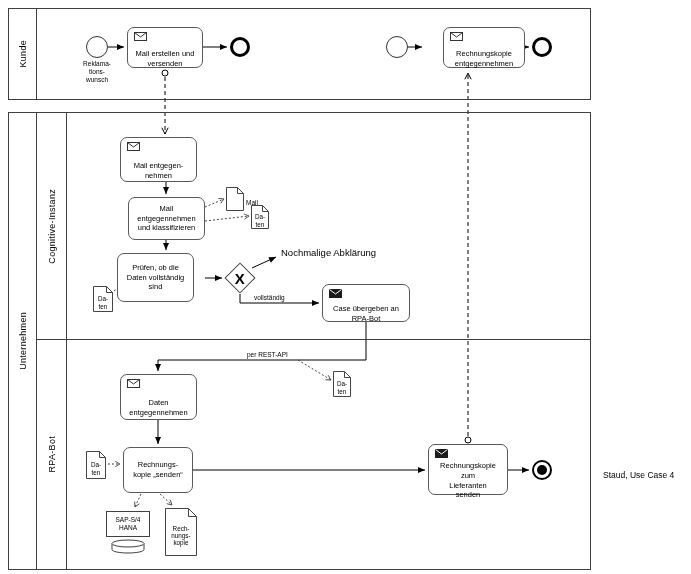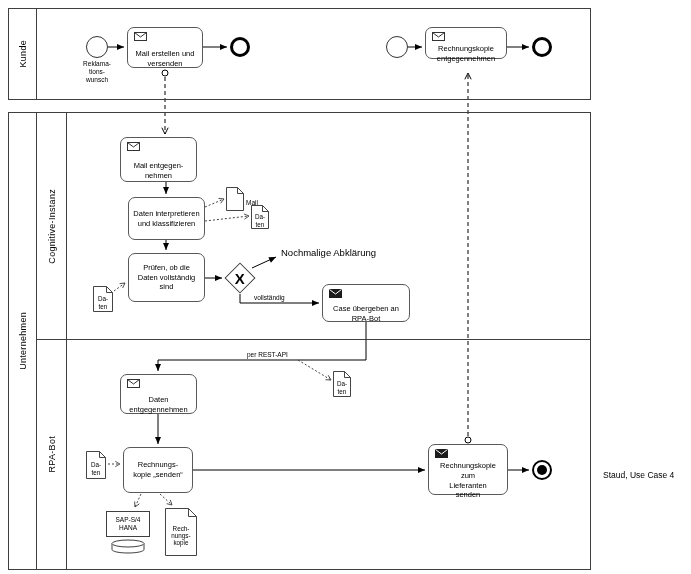--- a/index.html
+++ b/index.html
@@ -121,21 +121,21 @@
           <rect x="0.5" y="0.5" width="12" height="8" fill="#fff" stroke="#333"></rect>
           <path d="M0.5,0.5 L6.5,5 L12.5,0.5" fill="none" stroke="#333"></path>
         </svg>
     </span>
     <span class="task-label">Mail erstellen und
 versenden</span>
   </div>
   <div class="evt end" style="left:230px;top:37px"></div>
 
   <div class="evt start" style="left:386px;top:36px"></div>
-  <div class="task with-icon" style="left:425px;top:27px;width:82px;height:32px">
+  <div class="task with-icon" style="left:443px;top:27px;width:82px;height:41px">
     <span class="env">
       <svg width="13" height="9">
           <rect x="0.5" y="0.5" width="12" height="8" fill="#fff" stroke="#333"></rect>
           <path d="M0.5,0.5 L6.5,5 L12.5,0.5" fill="none" stroke="#333"></path>
         </svg>
     </span>
     <span class="task-label">Rechnungskopie
 entgegennehmen</span>
   </div>
   <div class="evt end" style="left:532px;top:37px"></div>
@@ -145,42 +145,42 @@
       <svg width="13" height="9">
           <rect x="0.5" y="0.5" width="12" height="8" fill="#fff" stroke="#333"></rect>
           <path d="M0.5,0.5 L6.5,5 L12.5,0.5" fill="none" stroke="#333"></path>
         </svg>
     </span>
     <span class="task-label">Mail entgegen-
 nehmen</span>
   </div>
 
   <div class="task" style="left:128px;top:197px;width:77px;height:43px">
-    <span class="task-label">Daten interpretieren
+    <span class="task-label">Mail entgegennehmen
 und klassifizieren</span>
   </div>
 
   <div class="doc" style="left:226px;top:187px">
     <svg width="18" height="24">
         <path d="M0.5,0.5 H11.5 L17.5,6.5 V23.5 H0.5 Z" fill="#fff" stroke="#444"></path>
         <path d="M11.5,0.5 V6.5 H17.5" fill="none" stroke="#444"></path>
       </svg>
   </div>
   <div class="ext-label" style="left:246px;top:199px">Mail</div>
 
   <div class="doc" style="left:251px;top:205px">
     <svg width="18" height="24">
         <path d="M0.5,0.5 H11.5 L17.5,6.5 V23.5 H0.5 Z" fill="#fff" stroke="#444"></path>
         <path d="M11.5,0.5 V6.5 H17.5" fill="none" stroke="#444"></path>
       </svg>
     <div class="doc-label">Da-
 ten</div>
   </div>
 
-  <div class="task" style="left:128px;top:253px;width:77px;height:49px">
+  <div class="task" style="left:117px;top:253px;width:77px;height:49px">
     <span class="task-label">Prüfen, ob die
 Daten vollständig
 sind</span>
   </div>
 
   <div class="doc" style="left:93px;top:286px">
     <svg width="20" height="26">
         <path d="M0.5,0.5 H13.5 L19.5,6.5 V25.5 H0.5 Z" fill="#fff" stroke="#444"></path>
         <path d="M13.5,0.5 V6.5 H19.5" fill="none" stroke="#444"></path>
       </svg>
@@ -210,21 +210,21 @@
 
   <div class="doc" style="left:333px;top:371px">
     <svg width="18" height="26">
         <path d="M0.5,0.5 H11.5 L17.5,6.5 V25.5 H0.5 Z" fill="#fff" stroke="#444"></path>
         <path d="M11.5,0.5 V6.5 H17.5" fill="none" stroke="#444"></path>
       </svg>
     <div class="doc-label">Da-
 ten</div>
   </div>
 
-  <div class="task with-icon" style="left:120px;top:374px;width:77px;height:40px">
+  <div class="task with-icon" style="left:120px;top:374px;width:77px;height:46px">
     <span class="env">
       <svg width="13" height="9">
           <rect x="0.5" y="0.5" width="12" height="8" fill="#fff" stroke="#333"></rect>
           <path d="M0.5,0.5 L6.5,5 L12.5,0.5" fill="none" stroke="#333"></path>
         </svg>
     </span>
     <span class="task-label">Daten
 entgegennehmen</span>
   </div>
 

